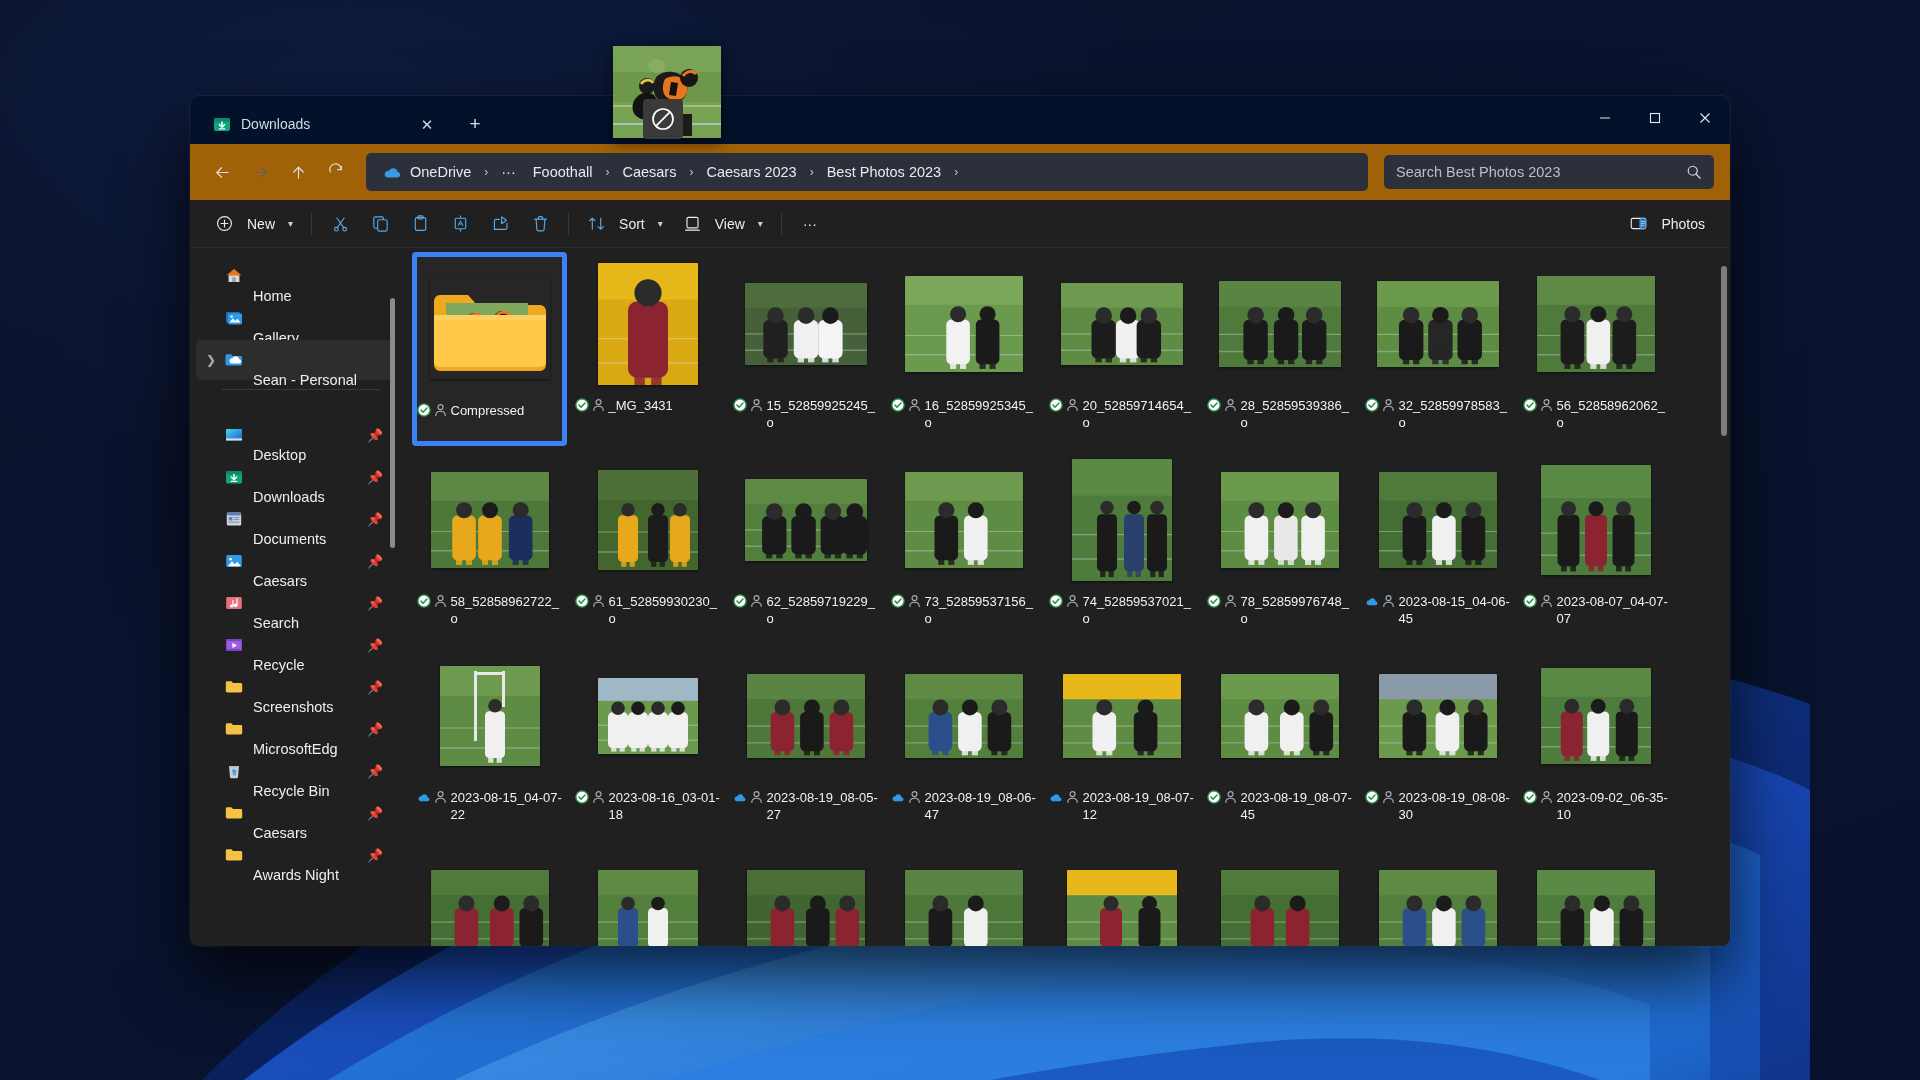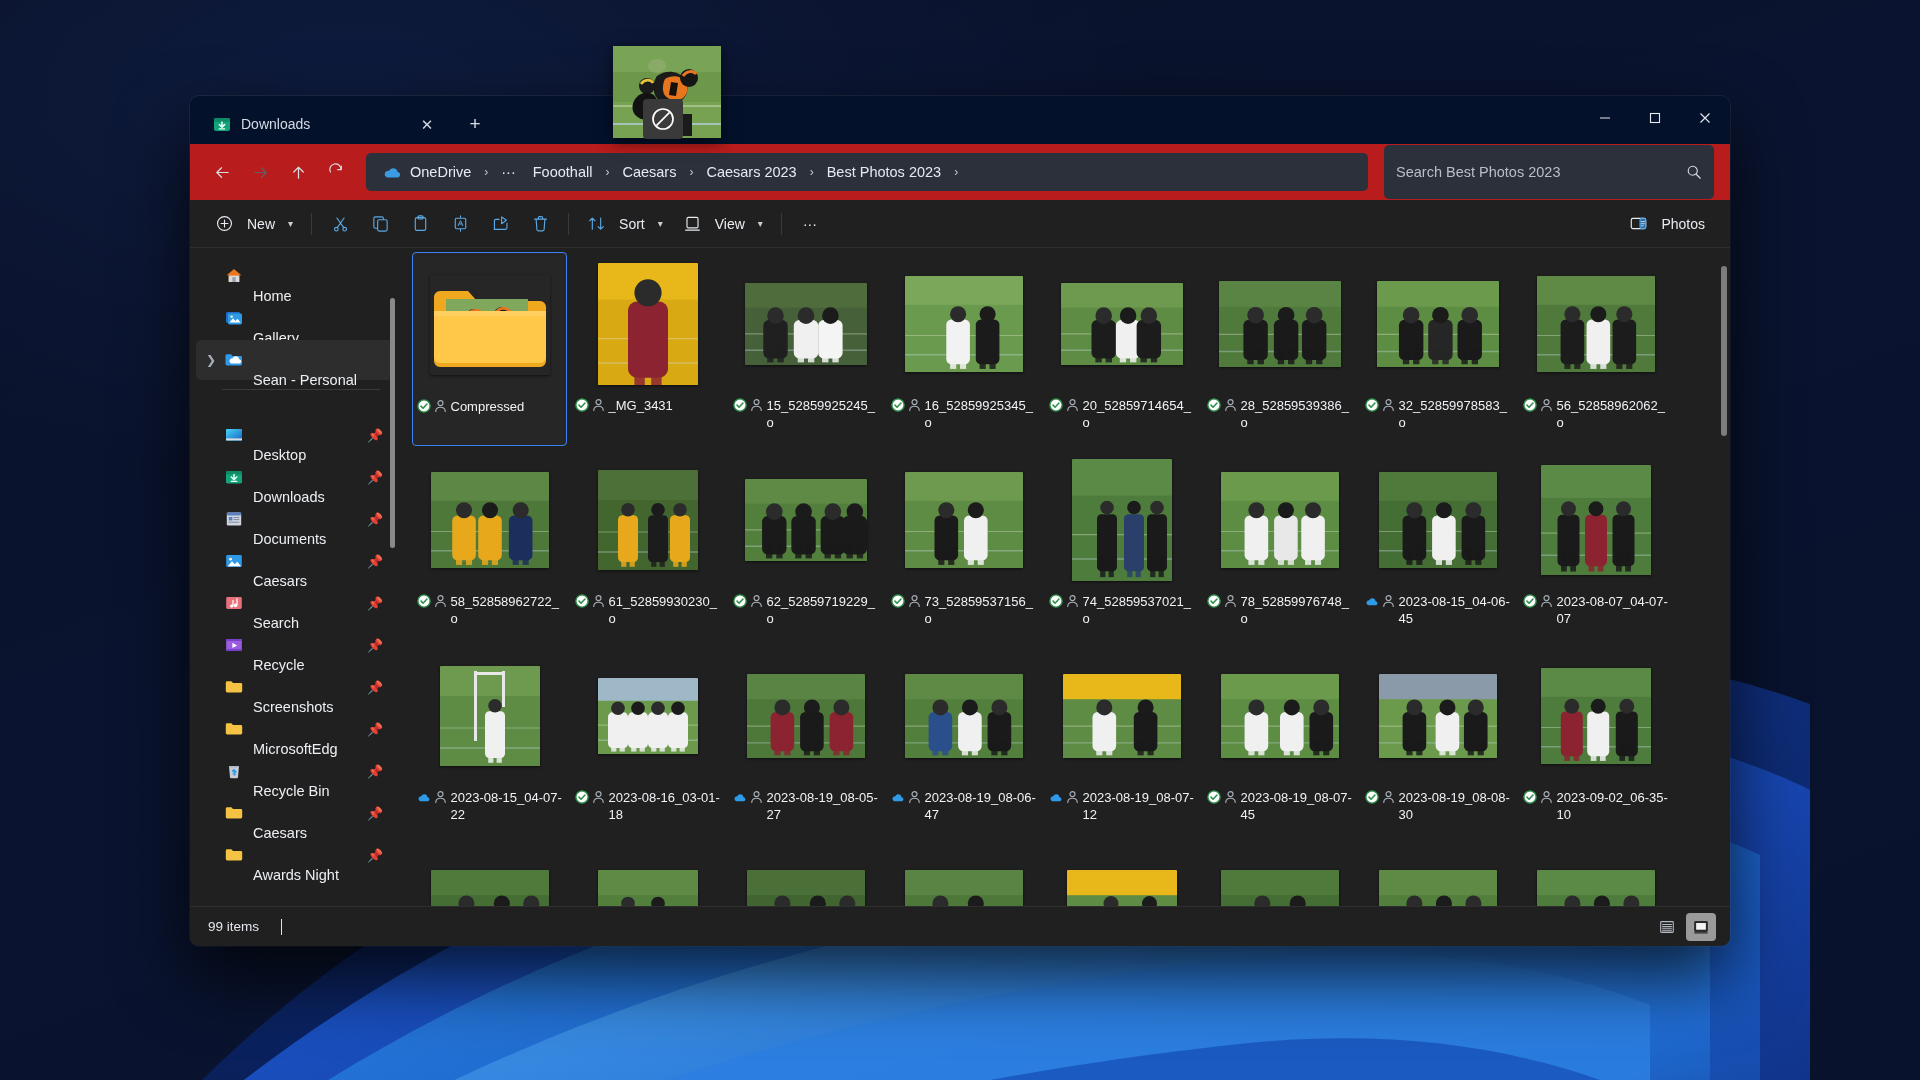--- a/index.html
+++ b/index.html
@@ -74,42 +74,42 @@
   .wcbtn {
     width: 50px; height: 44px; display: flex; align-items: center; justify-content: center;
     color: #e7eaf0;
   }
 
   
   #addressbar {
     height: 56px; flex: 0 0 56px;
     display: flex; align-items: center; gap: 2px;
     padding: 0 16px 0 14px;
-    background: #b91c1c;
+    background: #a16207;
   }
   .navbtn {
     width: 36px; height: 36px; border-radius: 5px;
     display: flex; align-items: center; justify-content: center;
     color: #d9dde4;
   }
   .navbtn.disabled { color: #5d6166; }
   #crumbbar {
     flex: 1 1 auto; height: 38px; margin-left: 10px;
     background: #2b303a; border-radius: 5px;
     display: flex; align-items: center; padding: 0 8px; gap: 1px;
     min-width: 0;
   }
   .crumb {
     color: #e6eaf0; font-size: 14.5px; padding: 5px 8px; border-radius: 4px;
     white-space: nowrap;
   }
   .crumb.root { display: flex; align-items: center; gap: 8px; }
   .chev { color: #c2c8d2; font-size: 12px; padding: 0 4px; }
   #searchbox {
-    flex: 0 0 330px; height: 54px; margin-left: 14px;
+    flex: 0 0 330px; height: 34px; margin-left: 14px;
     background: #2b303a; border-radius: 5px;
     display: flex; align-items: center; padding: 0 12px;
   }
   #searchbox input {
     flex: 1 1 auto; background: transparent; border: 0; outline: 0;
     color: #d6dbe3; font-size: 14.5px; font-family: inherit;
   }
   #searchbox input::placeholder { color: #b9bfc9; }
 
   
@@ -176,21 +176,21 @@
     column-gap: 1px; row-gap: 0px;
     padding-top: 4px;
     justify-content: start;
   }
   .tile {
     width: 155px; height: 194px;
     display: flex; flex-direction: column; align-items: center;
     padding-top: 6px;
     border-radius: 4px;
   }
-  .tile.selected { border: 1px solid #3b82f6; background: #262626; }
+  .tile.selected { border: 5px solid #3b82f6; background: #262626; }
   .thumbwrap {
     height: 132px; width: 150px;
     display: flex; align-items: center; justify-content: center;
     overflow: hidden;
   }
   .thumb {
     display: block; border-radius: 1px;
     box-shadow: 0 1px 3px rgba(0,0,0,.55);
   }
   .label {
@@ -1610,39 +1610,20 @@
                 <rect x="86.376" y="66.192" width="6.136000000000001" height="15.12" fill="#1a1a1a" opacity=".85"></rect>
                 <rect x="96.28800000000001" y="66.192" width="6.136000000000001" height="15.12" fill="#1a1a1a" opacity=".85"></rect>
               </svg>
             </div>
           </div>
         </div>
       <div id="content-scroll"></div>
     </main>
   </div>
 
-  <div id="statusbar">
-    <span>99 items</span>
-    <span class="caretbar"></span>
-    <div class="viewtoggle">
-      <div class="vbtn">
-        <svg width="18" height="18" viewBox="0 0 20 20">
-          <rect x="3" y="4" width="14" height="12" rx="1" fill="none" stroke="#b7bcc3" stroke-width="1.2"></rect>
-          <path d="M4.6 7.2h10.8M4.6 9.6h10.8M4.6 12h10.8M4.6 14.2h10.8" stroke="#b7bcc3" stroke-width="1.2"></path>
-        </svg>
-      </div>
-      <div class="vbtn active">
-        <svg width="18" height="18" viewBox="0 0 20 20">
-          <rect x="3" y="4" width="14" height="11" rx="1" fill="#2b2b2b" stroke="#2b2b2b" stroke-width="1.2"></rect>
-          <rect x="4.6" y="5.6" width="10.8" height="7.4" fill="#f3f4f6"></rect>
-          <path d="M3 16.4h14" stroke="#2b2b2b" stroke-width="1.4" stroke-linecap="round"></path>
-        </svg>
-      </div>
-    </div>
-  </div>
 </div>
 
 <div id="dragpreview">
   <svg class="dp-img" viewBox="0 0 108 92">
     <rect width="108" height="92" fill="#6f9a4d"></rect>
     <rect y="0" width="108" height="26" fill="#79a455"></rect>
     <rect y="26" width="108" height="30" fill="#6d9849"></rect>
     <rect y="56" width="108" height="36" fill="#76a251"></rect>
     <path d="M0 60h108" stroke="#d9e4c9" stroke-width="1.6" opacity=".6"></path>
     <path d="M0 78h108" stroke="#bcd0e8" stroke-width="2" opacity=".7"></path>

